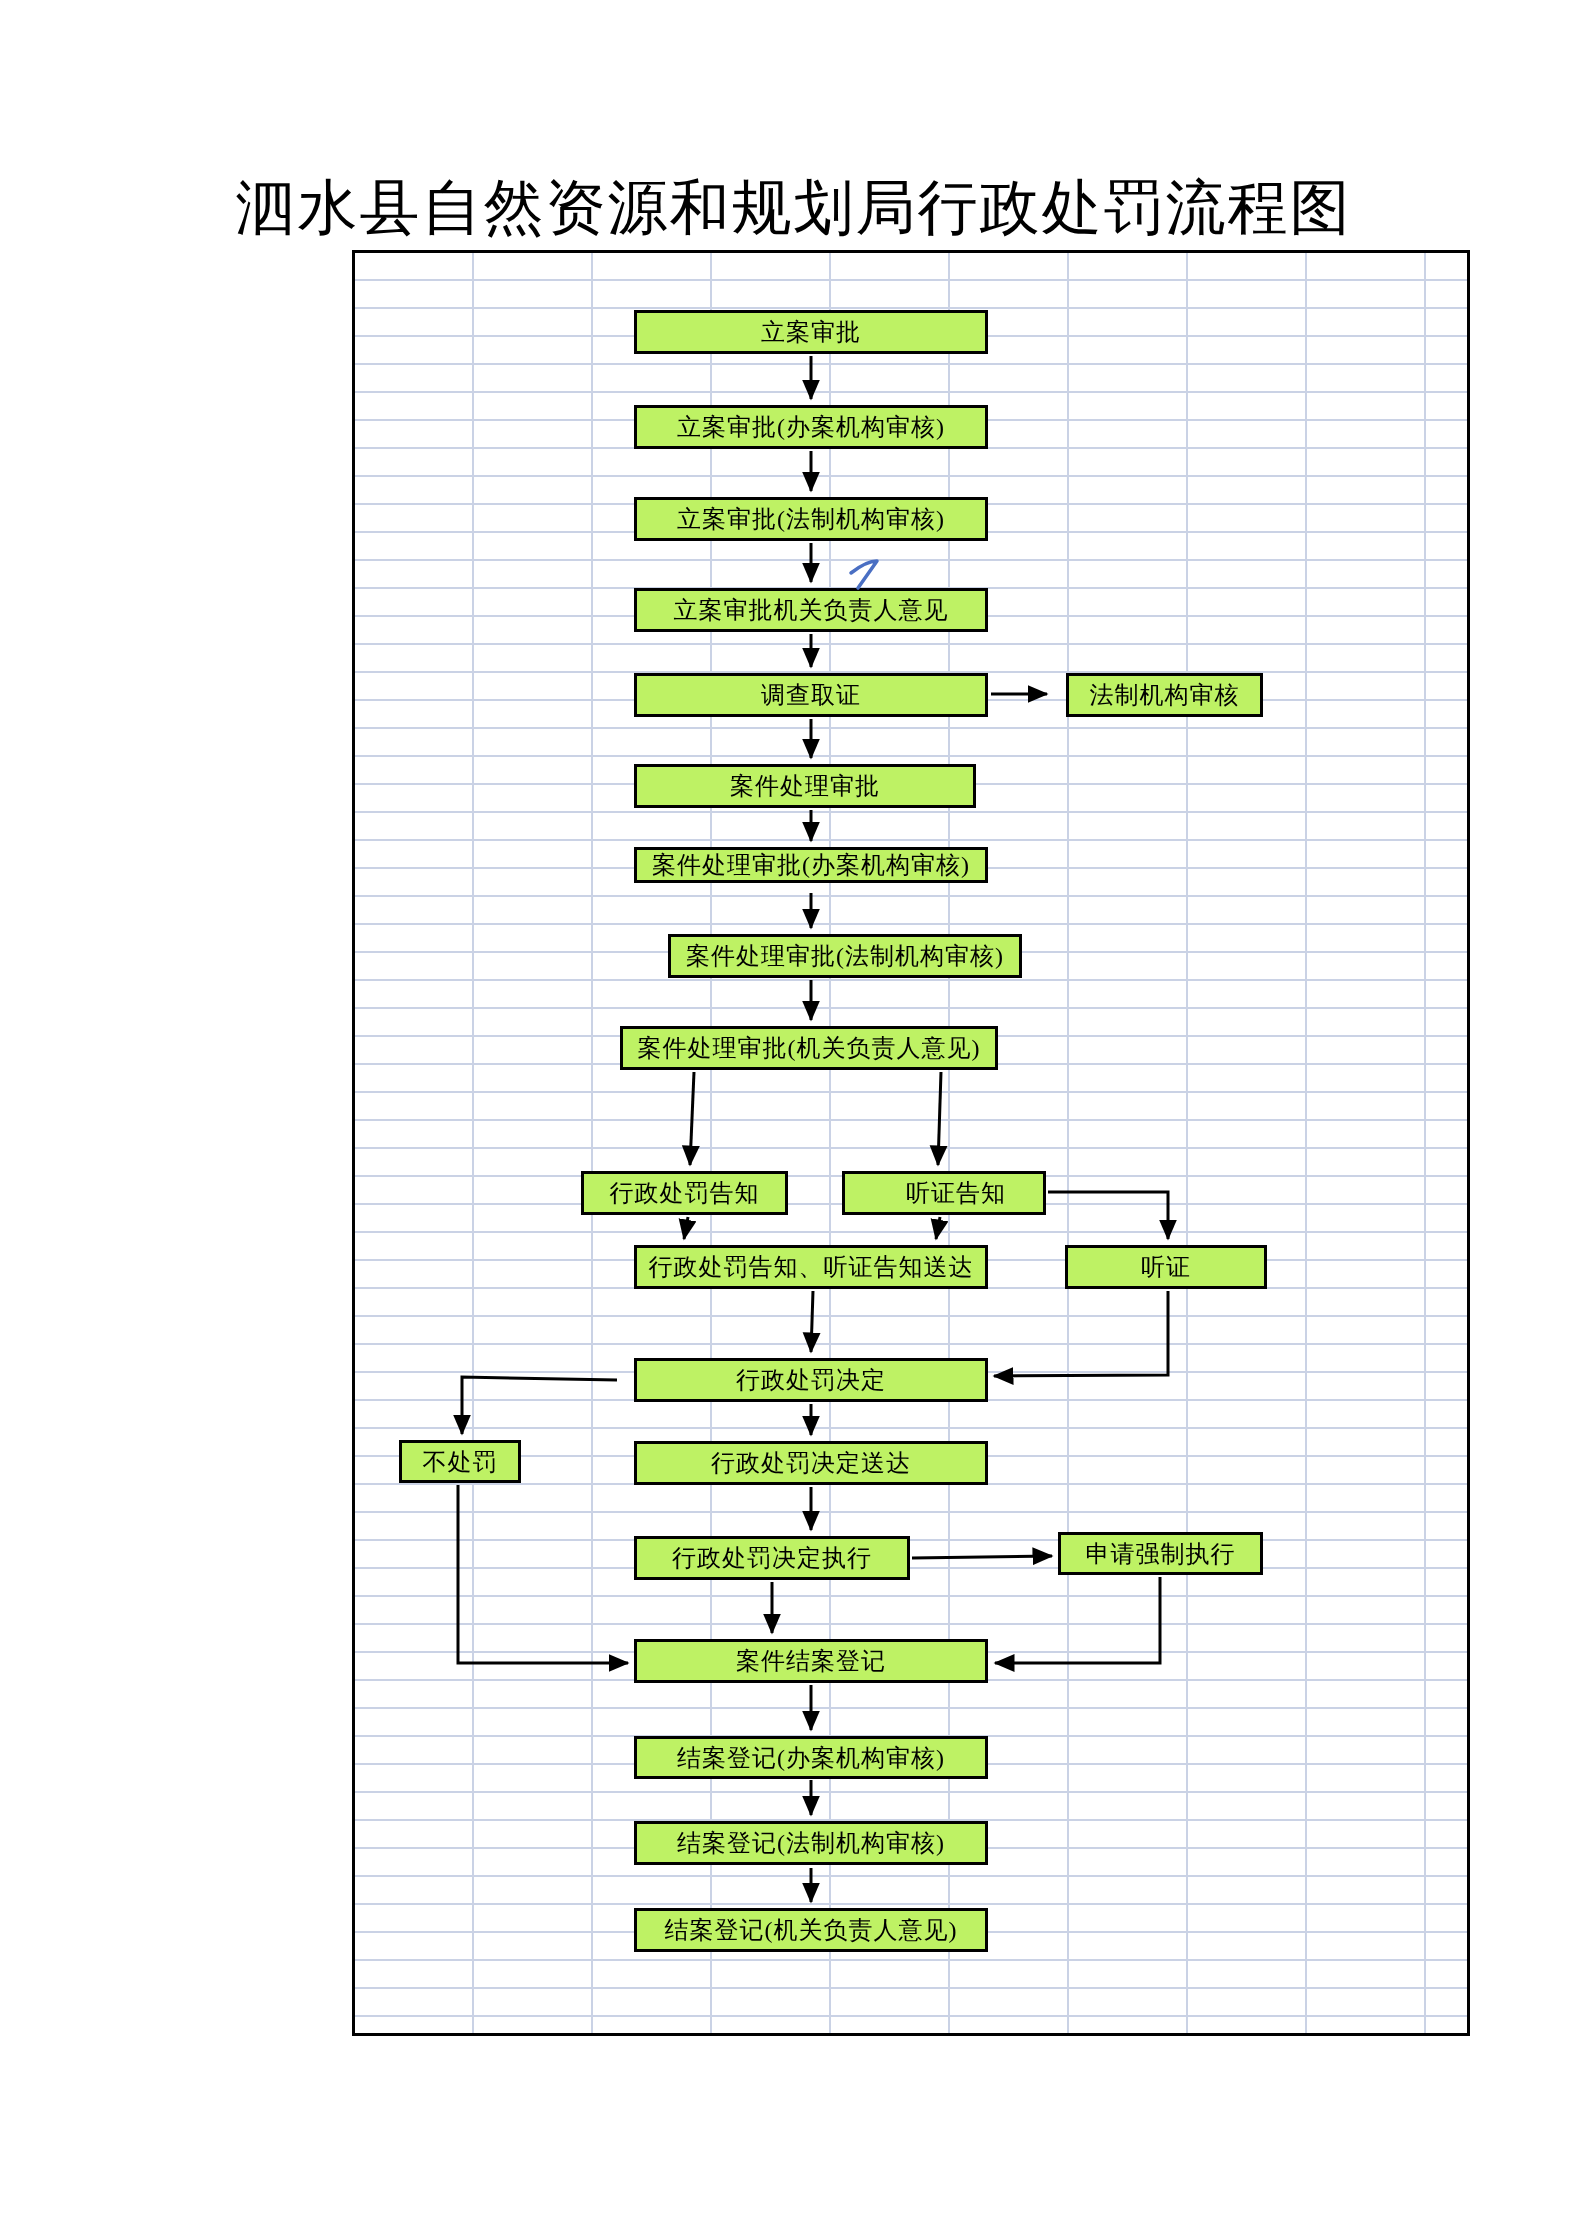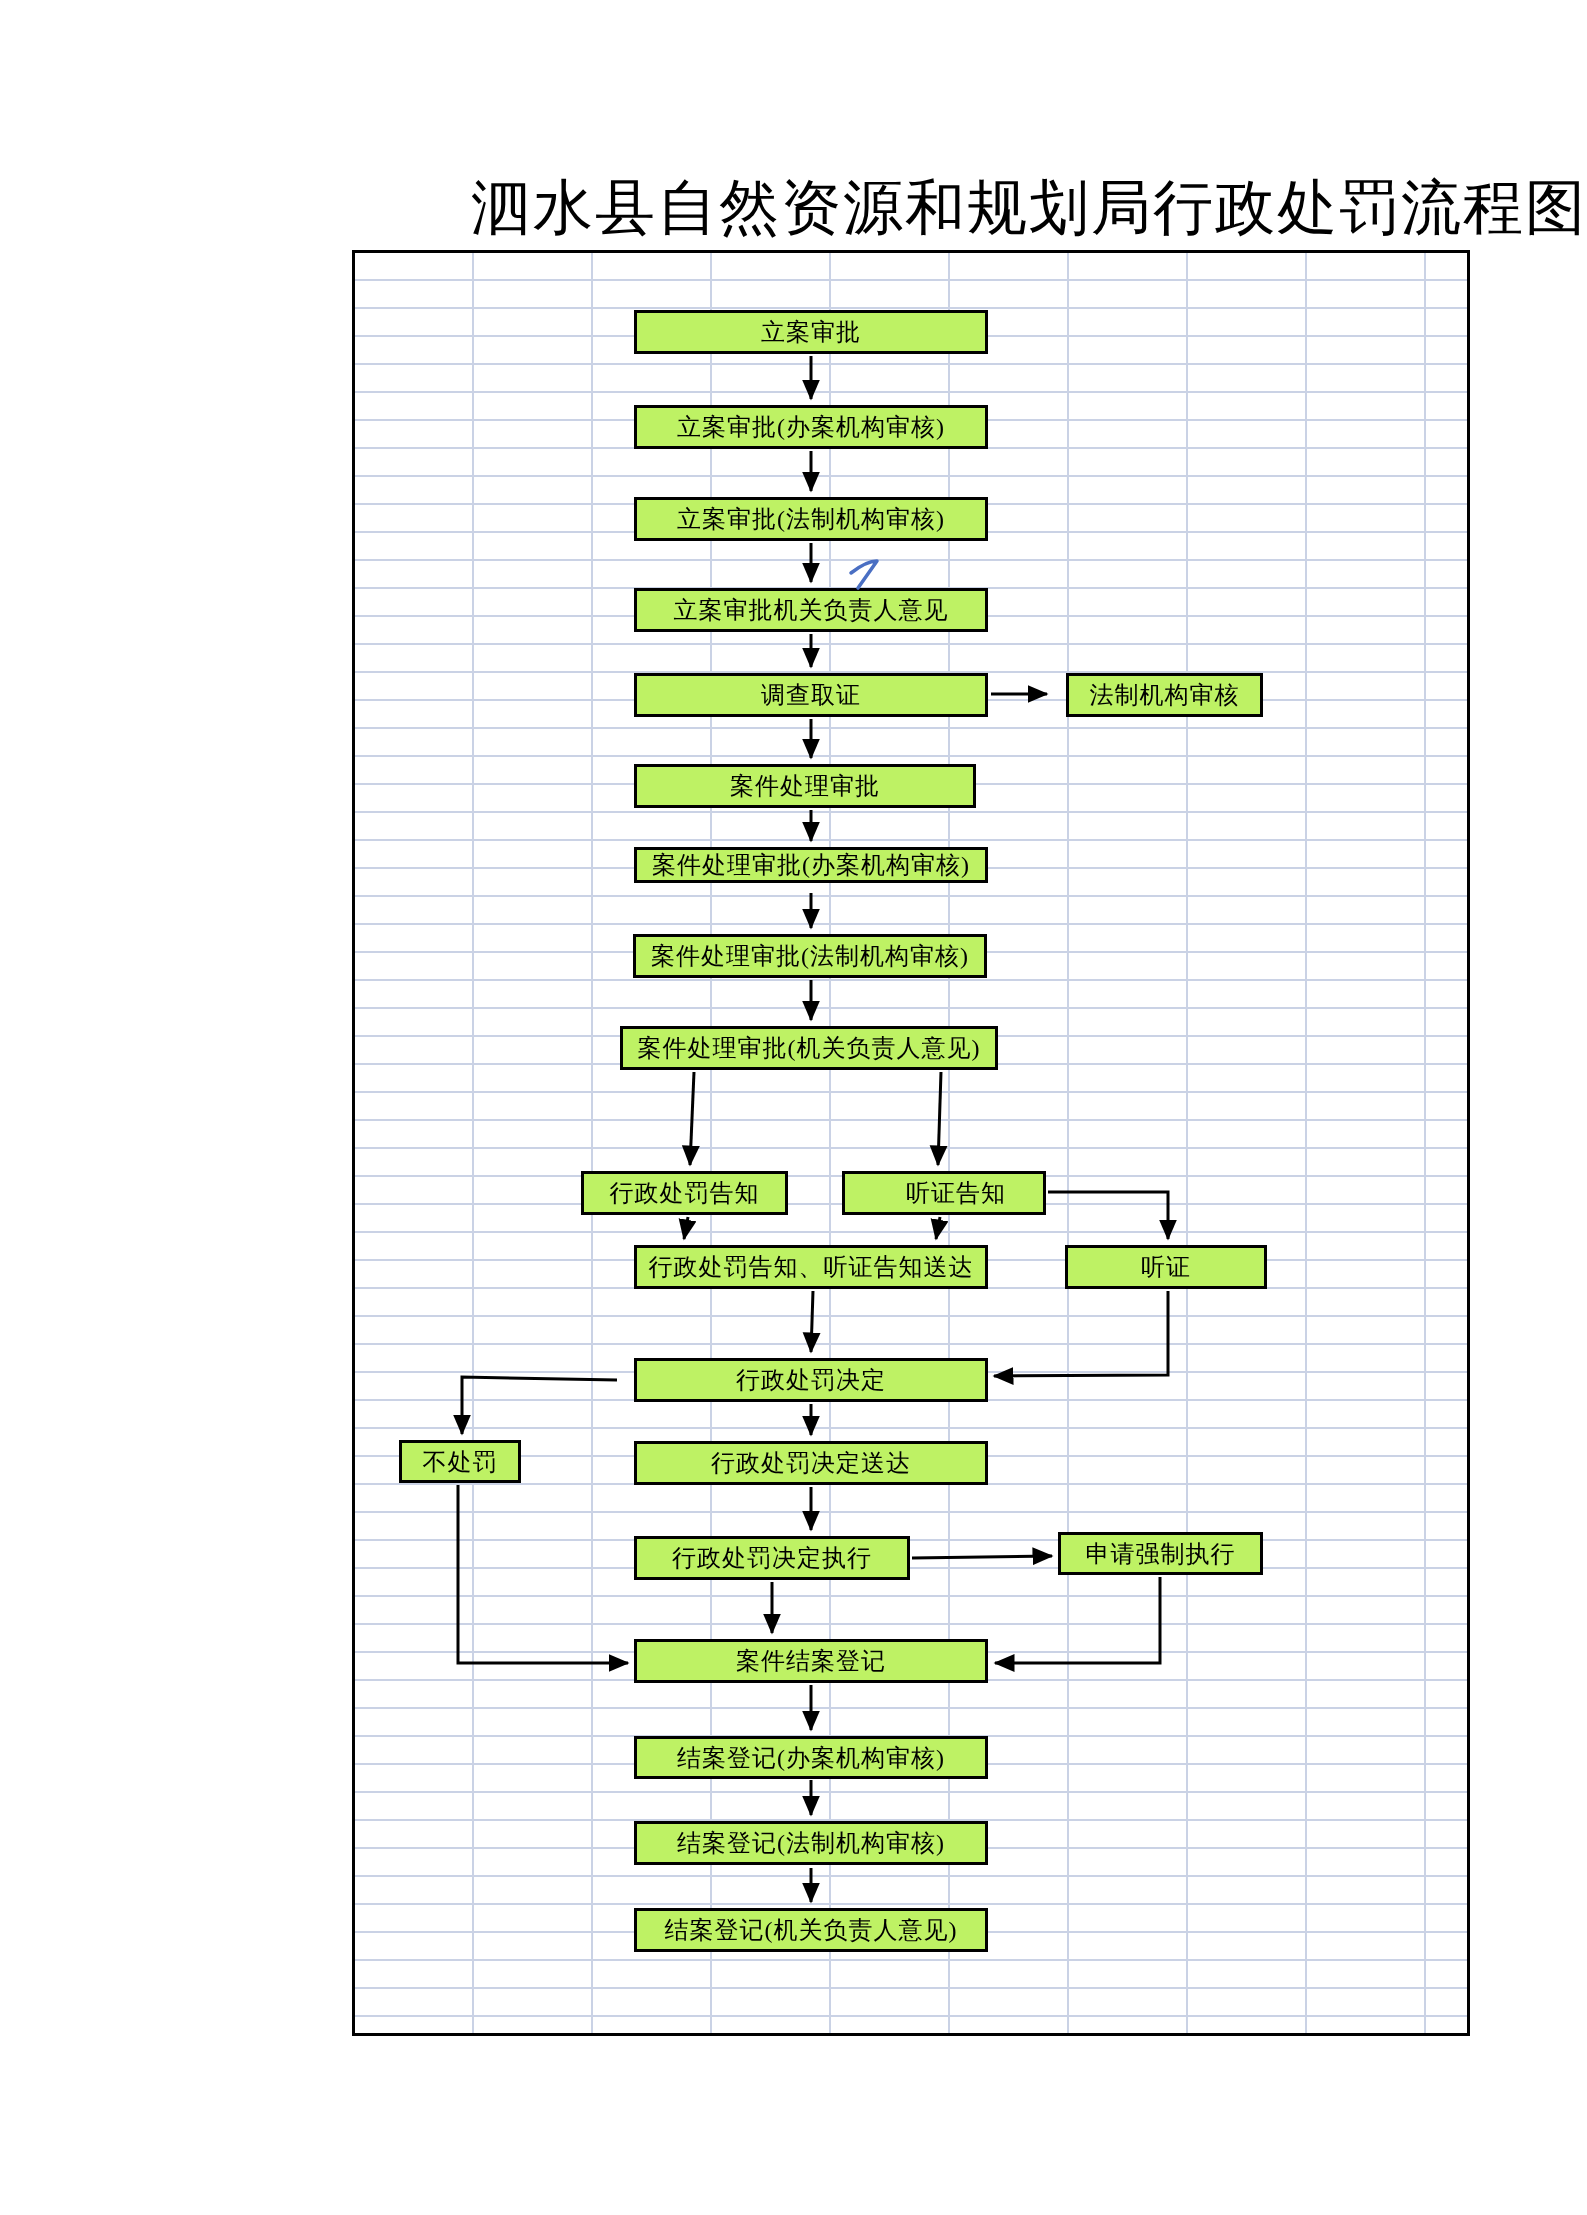--- a/index.html
+++ b/index.html
@@ -6,21 +6,21 @@
   .page{
     position:relative;
     width:1587px;height:2215px;
     background:#ffffff;
     font-family:"Liberation Serif","DejaVu Serif",serif;
     overflow:hidden;
   }
   .title{
     position:absolute;
     left:0;right:0;top:168px;
-    text-align:right;
+    text-align:center;
     font-size:60px;
     font-weight:400;
     letter-spacing:2px;
     color:#000;
     margin:0;
     white-space:nowrap;
   }
   .frame{
     position:absolute;
     left:352px;top:250px;
@@ -61,21 +61,21 @@
 
   <div>
       <div class="node" style="left: 634px; top: 310px; width: 354px; height: 44px;">立案审批</div>
       <div class="node" style="left: 634px; top: 405px; width: 354px; height: 44px;">立案审批(办案机构审核)</div>
       <div class="node" style="left: 634px; top: 497px; width: 354px; height: 44px;">立案审批(法制机构审核)</div>
       <div class="node" style="left: 634px; top: 588px; width: 354px; height: 44px; text-align: center;">立案审批机关负责人意见</div>
       <div class="node" style="left: 634px; top: 673px; width: 354px; height: 44px;">调查取证</div>
       <div class="node" style="left: 1066px; top: 673px; width: 197px; height: 44px;">法制机构审核</div>
       <div class="node" style="left: 634px; top: 764px; width: 342px; height: 44px;">案件处理审批</div>
       <div class="node" style="left: 634px; top: 847px; width: 354px; height: 36px;">案件处理审批(办案机构审核)</div>
-      <div class="node" style="left: 633px; top: 934px; width: 354px; height: 44px;">案件处理审批(法制机构审核)</div>
+      <div class="node" style="left: 668px; top: 934px; width: 354px; height: 44px;">案件处理审批(法制机构审核)</div>
       <div class="node" style="left: 620px; top: 1026px; width: 378px; height: 44px;">案件处理审批(机关负责人意见)</div>
       <div class="node" style="left: 581px; top: 1171px; width: 207px; height: 44px;">行政处罚告知</div>
       <div class="node" style="left: 842px; top: 1171px; width: 204px; height: 44px; padding-left: 24px;">听证告知</div>
       <div class="node" style="left: 634px; top: 1245px; width: 354px; height: 44px;">行政处罚告知、听证告知送达</div>
       <div class="node" style="left: 1065px; top: 1245px; width: 202px; height: 44px;">听证</div>
       <div class="node" style="left: 634px; top: 1358px; width: 354px; height: 44px;">行政处罚决定</div>
       <div class="node" style="left: 399px; top: 1440px; width: 122px; height: 43px;">不处罚</div>
       <div class="node" style="left: 634px; top: 1441px; width: 354px; height: 44px;">行政处罚决定送达</div>
       <div class="node" style="left: 634px; top: 1536px; width: 276px; height: 44px;">行政处罚决定执行</div>
       <div class="node" style="left: 1058px; top: 1532px; width: 205px; height: 43px;">申请强制执行</div>

